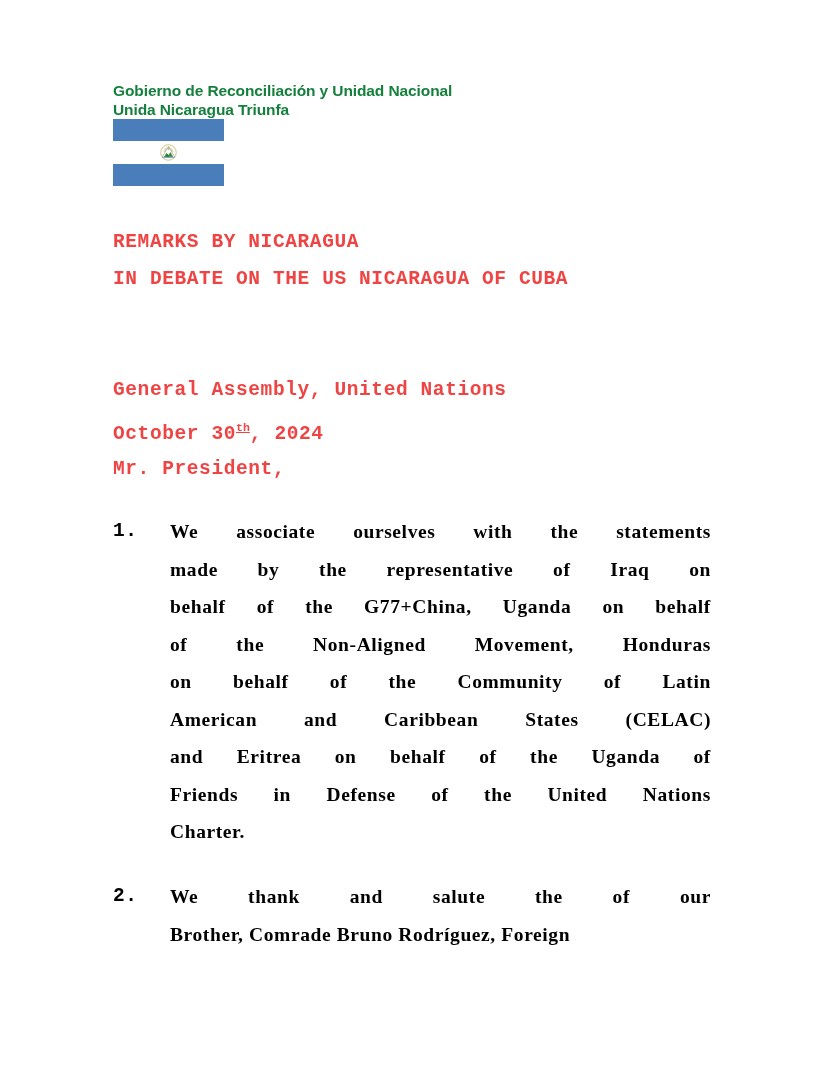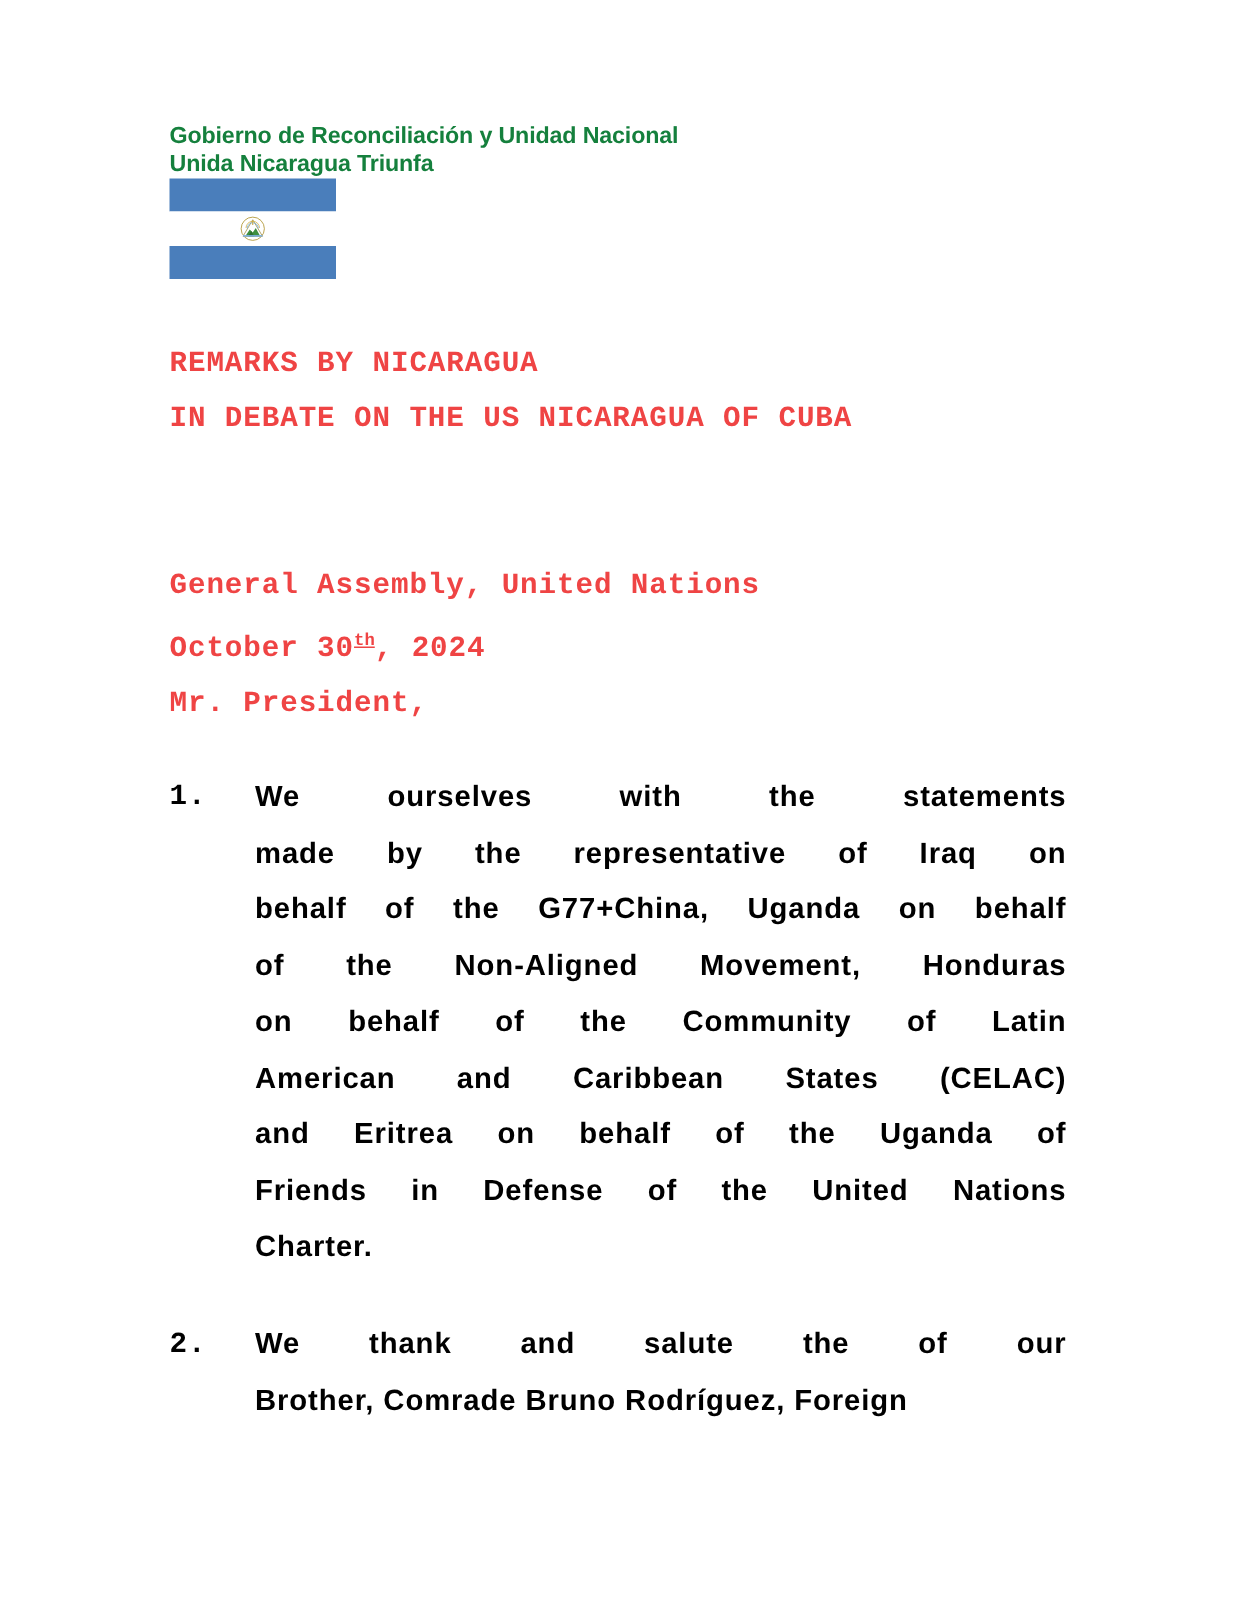--- a/index.html
+++ b/index.html
@@ -111,21 +111,21 @@
     color: #000000;
     letter-spacing: 0.6px;
   }
   .para-body {
     margin-left: 57px;
     width: 541px;
   }
   .para-body .text-line {
     display: flex;
     justify-content: space-between;
-    font-family: Liberation Sans, sans-serif;
+    font-family: Liberation Serif, serif;
     font-weight: bold;
     font-size: 19.5px;
     line-height: 37.5px;
     color: #000000;
     letter-spacing: 0.6px;
     white-space: pre;
   }
   .para-body .text-line.last {
     display: block;
   }
@@ -173,21 +173,21 @@
     <div class="doc-line"><span>October 30</span><sup class="ordinal">th</sup><span>, 2024</span></div>
   </div>
 
   <div class="salutation-block">
     <div class="doc-line">Mr. President,</div>
   </div>
 
   <div class="para" id="para-1">
     <div class="para-number">1.</div>
     <div class="para-body">
-        <div class="text-line"><span>We</span><span>ourselves</span><span>with</span><span>the</span><span>statements</span></div>
+        <div class="text-line"><span>We</span><span>associate</span><span>ourselves</span><span>with</span><span>the</span><span>statements</span></div>
         <div class="text-line"><span>made</span><span>by</span><span>the</span><span>representative</span><span>of</span><span>Iraq</span><span>on</span></div>
         <div class="text-line"><span>behalf</span><span>of</span><span>the</span><span>G77+China,</span><span>Uganda</span><span>on</span><span>behalf</span></div>
         <div class="text-line"><span>of</span><span>the</span><span>Non-Aligned</span><span>Movement,</span><span>Honduras</span></div>
         <div class="text-line"><span>on</span><span>behalf</span><span>of</span><span>the</span><span>Community</span><span>of</span><span>Latin</span></div>
         <div class="text-line"><span>American</span><span>and</span><span>Caribbean</span><span>States</span><span>(CELAC)</span></div>
         <div class="text-line"><span>and</span><span>Eritrea</span><span>on</span><span>behalf</span><span>of</span><span>the</span><span>Uganda</span><span>of</span></div>
         <div class="text-line"><span>Friends</span><span>in</span><span>Defense</span><span>of</span><span>the</span><span>United</span><span>Nations</span></div>
         <div class="text-line last">Charter.</div>
       </div>
   </div>

